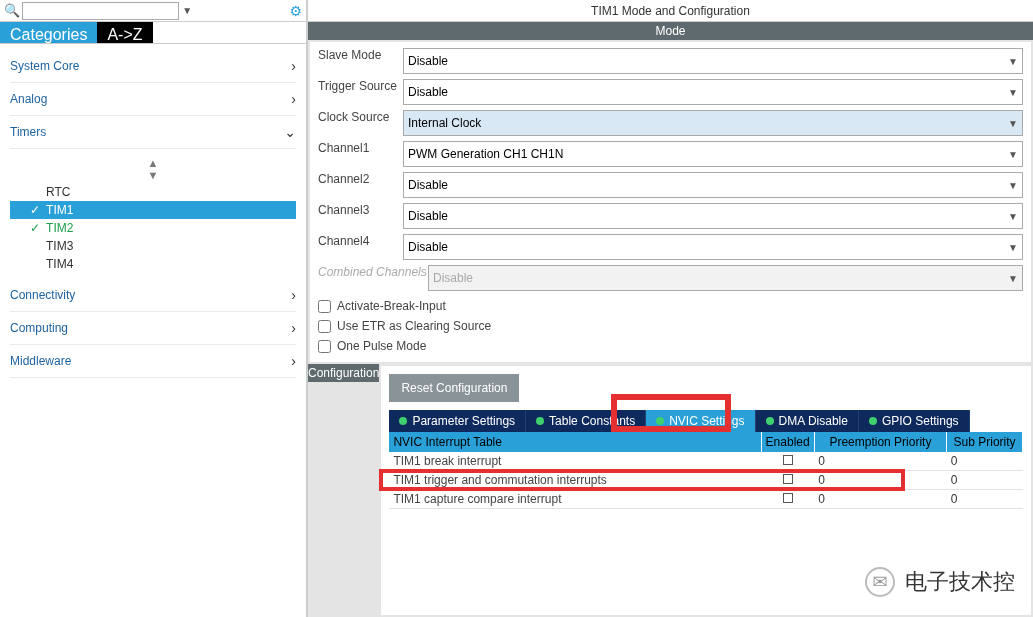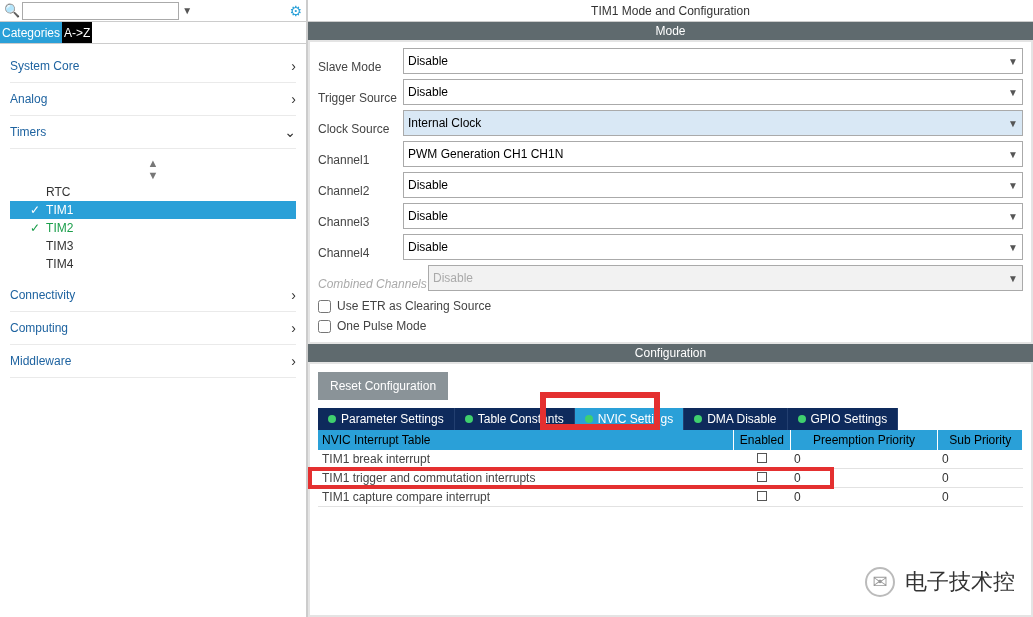--- a/index.html
+++ b/index.html
@@ -5,52 +5,52 @@
   * { box-sizing: border-box; margin: 0; padding: 0; font-family: Arial, Helvetica, sans-serif; font-size: 12px; }
   html, body { width: 1033px; height: 617px; overflow: hidden; background: #fff; }
   .root { display: flex; flex-direction: row; width: 1033px; height: 617px; }
   
   .left { width: 308px; height: 100%; border-right: 2px solid #ccc; background: #fff; display: flex; flex-direction: column; }
   .left-top { height: 22px; display: flex; align-items: center; border-bottom: 1px solid #ccc; padding: 0 4px; }
   .search-icon { color: #2aa0d8; margin-right: 2px; font-size: 13px; }
   .search-input { flex: 0 0 120px; height: 18px; border: 1px solid #aaa; background: #fff; }
   .gear-icon { margin-left: auto; color: #2aa0d8; font-size: 14px; cursor: pointer; }
   .view-tabs { height: 22px; display: flex; align-items: stretch; border-bottom: 1px solid #ccc; }
-  .view-tab { padding: 4px 2px; font-size: 12px; cursor: pointer; }
+  .view-tab { padding: 4px 10px; font-size: 16px; cursor: pointer; }
   .view-tab.active { background: #2aa0d8; color: #fff; }
   .view-tab.inactive { background: #000; color: #fff; }
   .cat-list { flex: 1; overflow-y: auto; padding: 6px 10px; }
   .cat-header { display: flex; align-items: center; color: #1e63a0; padding: 8px 0; border-bottom: 1px solid #eaeaea; cursor: pointer; }
   .cat-header .chev { margin-left: auto; color: #333; font-size: 14px; }
   .cat-body { padding: 6px 0 6px 0; }
   .updown { text-align: center; color: #777; font-size: 11px; padding: 2px; }
   .timer-item { display: flex; align-items: center; padding: 2px 0 2px 20px; cursor: pointer; color: #333; }
   .timer-item.rtc { color: #333; padding-left: 36px; }
   .timer-item.sel { background: #2aa0d8; color: #fff; }
   .timer-item.sel .check { color: #fff; margin-right: 6px; }
   .timer-item.ok { color: #1a9e4a; }
   .timer-item.ok .check { color: #1a9e4a; margin-right: 6px; }
   .check { font-size: 12px; }
   
   .right { flex: 1; display: flex; flex-direction: column; background: #e4e4e4; }
   .title-bar { background: #fff; height: 22px; display:flex; align-items:center; justify-content:center; color:#333; border-bottom: 1px solid #ccc; }
   .mode-block { display: flex; flex-direction: column; background: #e4e4e4; }
   .block-header { background: #5f6a6e; color: #fff; height: 18px; display: flex; align-items: center; justify-content: center; }
   .mode-body { background: #fff; margin: 2px 2px; padding: 6px 8px; overflow-y: auto; }
-  .mode-row { display: flex; align-items: flex-end; margin-bottom: 5px; }
+  .mode-row { display: flex; align-items: flex-start; margin-bottom: 5px; }
   .mode-row label { width: 85px; color: #444; }
   .mode-row.disabled label { color: #aaa; font-style: italic; }
   .mode-row.disabled .selbox { color: #aaa; background: #f2f2f2; }
   .mode-row.internal .selbox { background: #d9e8f5; }
   .selbox { flex: 1; height: 20px; border: 1px solid #aaa; padding: 12px 4px; background: #fff; display: flex; align-items: center; justify-content: space-between; cursor: pointer; }
   .selbox .dd { color: #555; font-size: 10px; }
   .check-row { display: flex; align-items: center; gap: 6px; padding: 3px 0; color: #444; }
   .check-row input { accent-color: #000; }
   .check-row.disabled { color: #aaa; font-style: italic; }
-  .config-block { display: flex; flex-direction: column; flex: 1; justify-content: center; }
+  .config-block { display: flex; flex: 1; justify-content: center; }
   .config-body { background: #fff; margin: 2px 2px; padding: 8px 8px; flex:1; }
   .reset-btn { background: #8a9398; color: #fff; border: none; padding: 7px 12px; cursor: pointer; }
   .subtabs { display: flex; margin-top: 8px; }
   .subtab { background: #0e2a5c; color: #fff; padding: 4px 10px; display: flex; align-items:center; gap:5px; border-right: 1px solid #233f70; cursor:pointer; }
   .subtab.active { background: #2aa0d8; }
   .subtab .dot { width: 8px; height:8px; border-radius:50%; background:#3fcf6e; display:inline-block; }
   .nvic-wrap { position: relative; }
   .nvic-highlight { position: absolute; border: 6px solid #e43030; pointer-events: none; }
   .hi-tab { top: -16px; left: 222px; width: 120px; height: 38px; }
   .nvic-table { width: 100%; border-collapse: collapse; }
@@ -181,20 +181,24 @@
           </div>
         <div class="mode-row disabled">
             <label style="width:110px">Combined Channels</label>
           <div class="selbox">
               <span>Disable</span>
               <span class="dd">▼</span>
             </div>
           </div>
         <div class="check-row">
             <input type="checkbox" style="">
+            <span>Activate-Break-Input</span>
+          </div>
+        <div class="check-row">
+            <input type="checkbox" style="">
             <span>Use ETR as Clearing Source</span>
           </div>
         <div class="check-row">
             <input type="checkbox" style="">
             <span>One Pulse Mode</span>
           </div>
       </div>
     </div>
 
     <div class="config-block">

